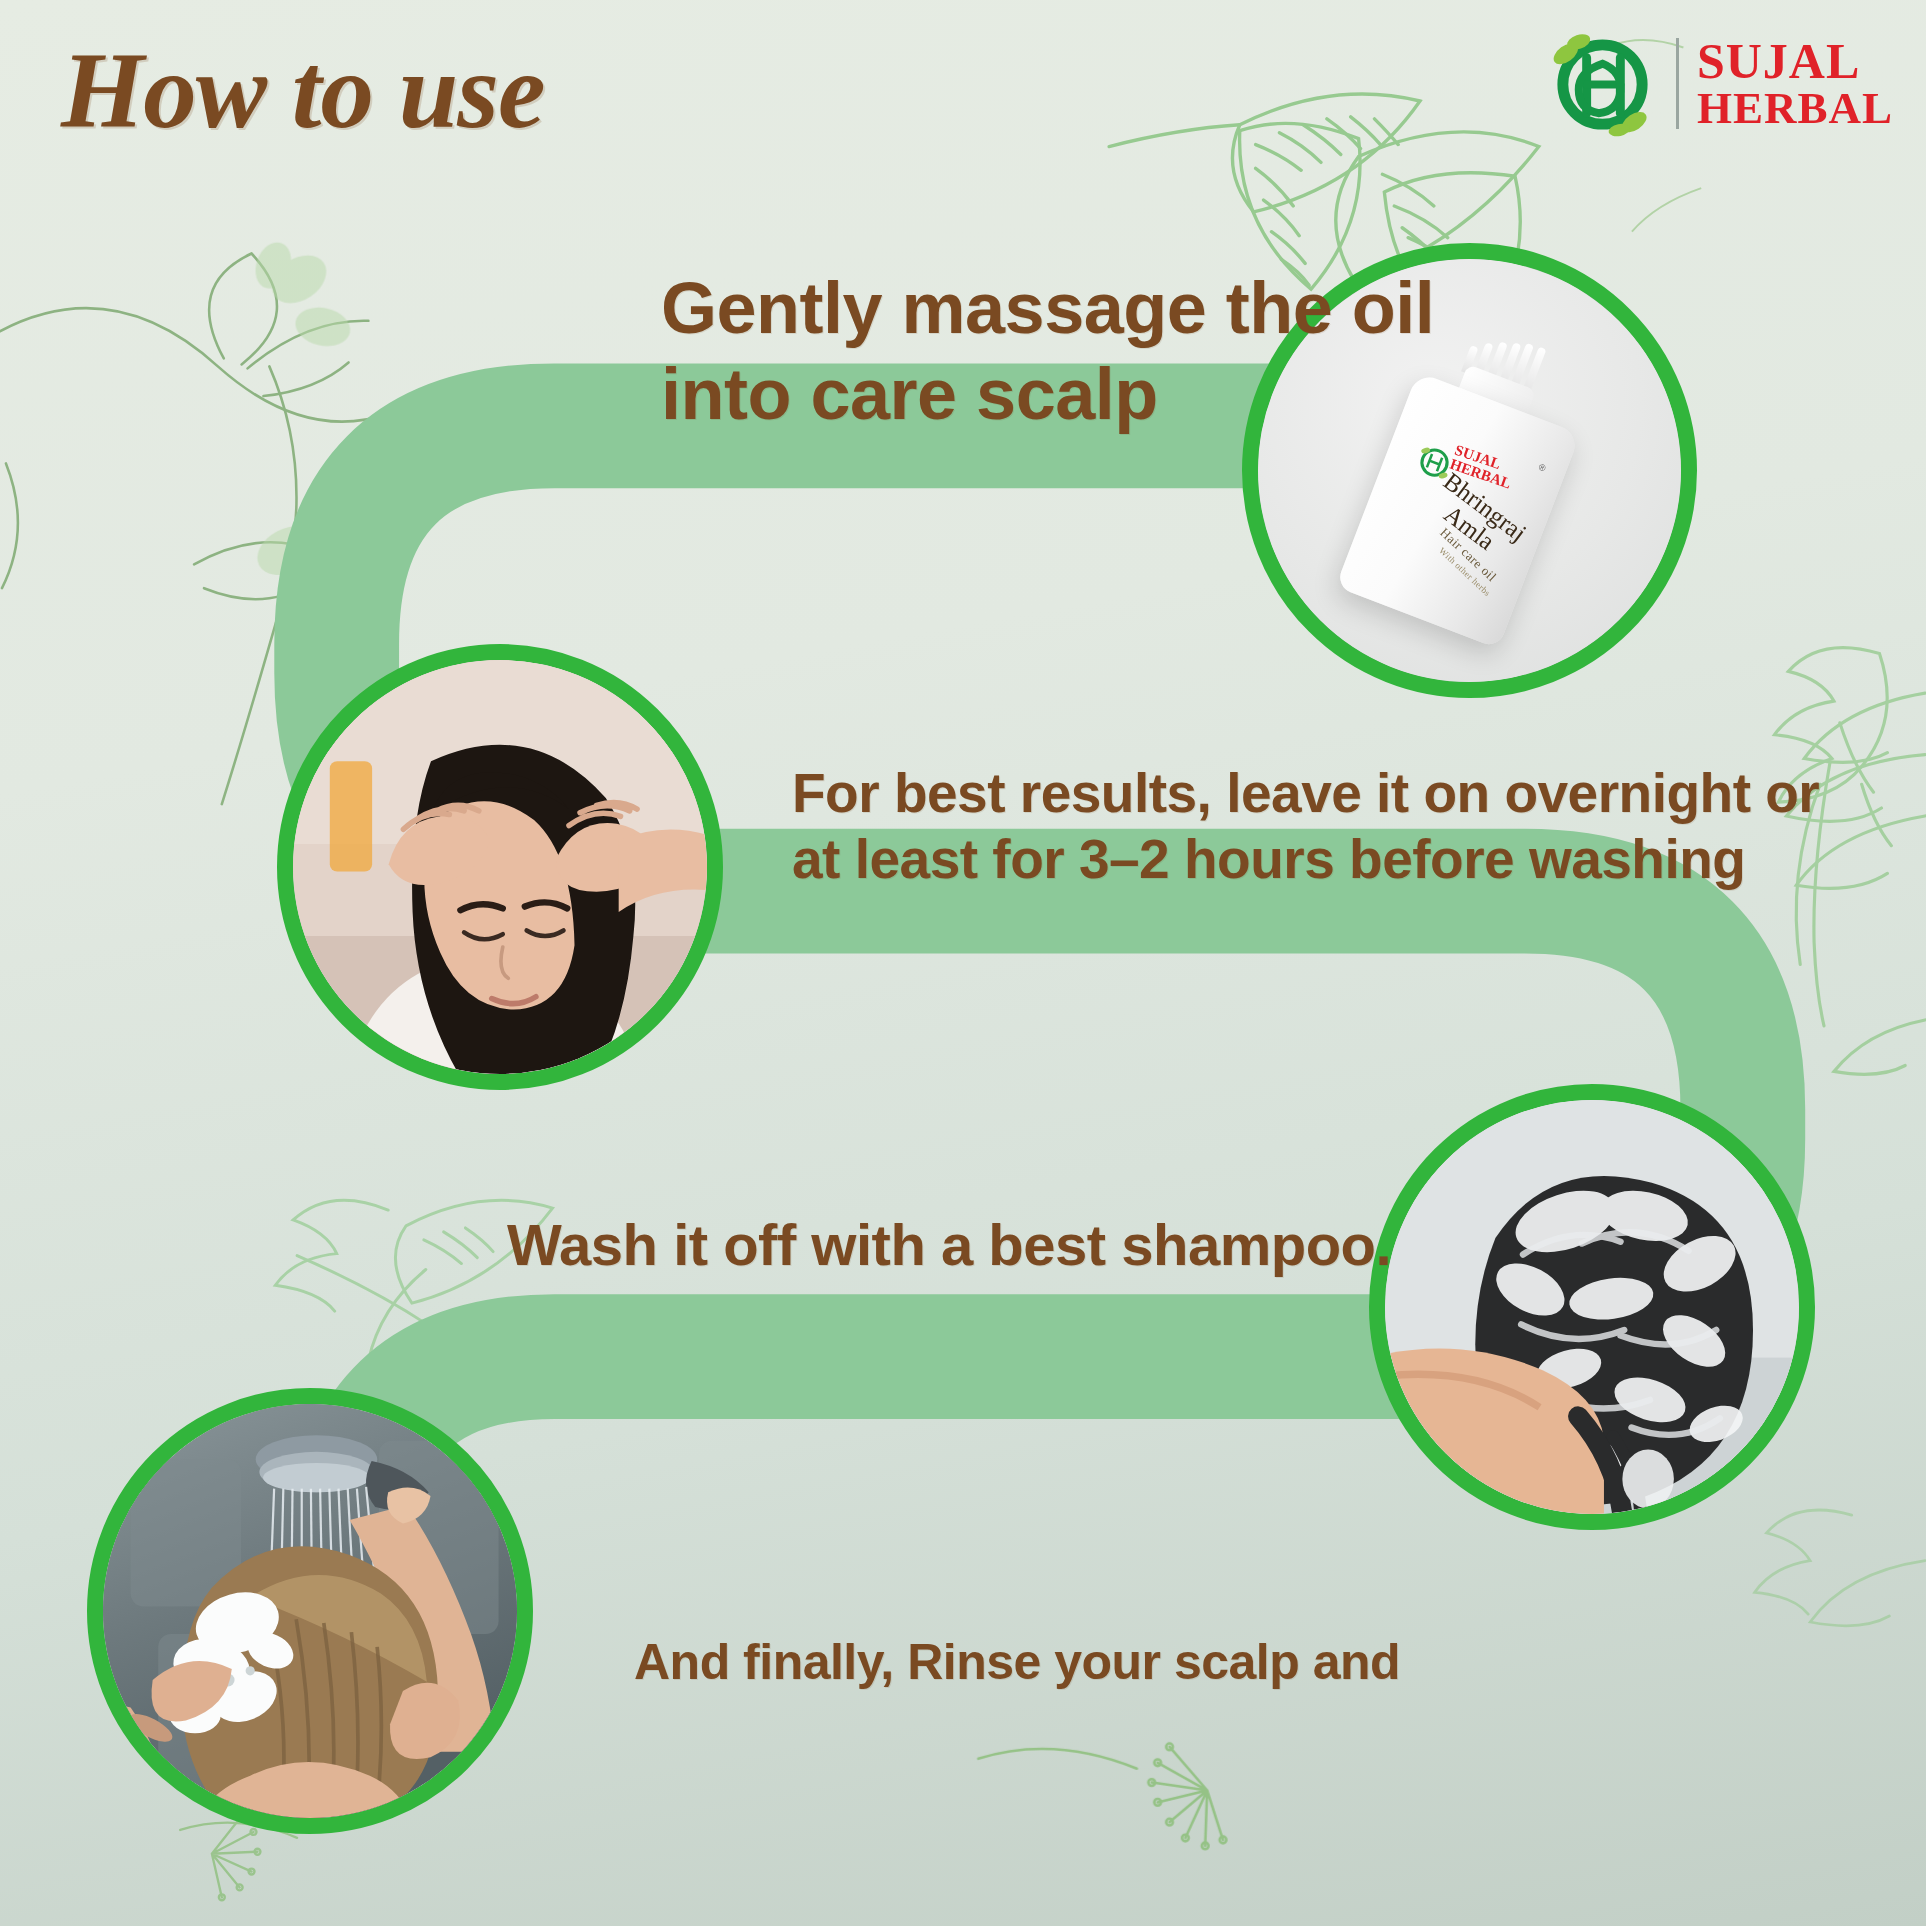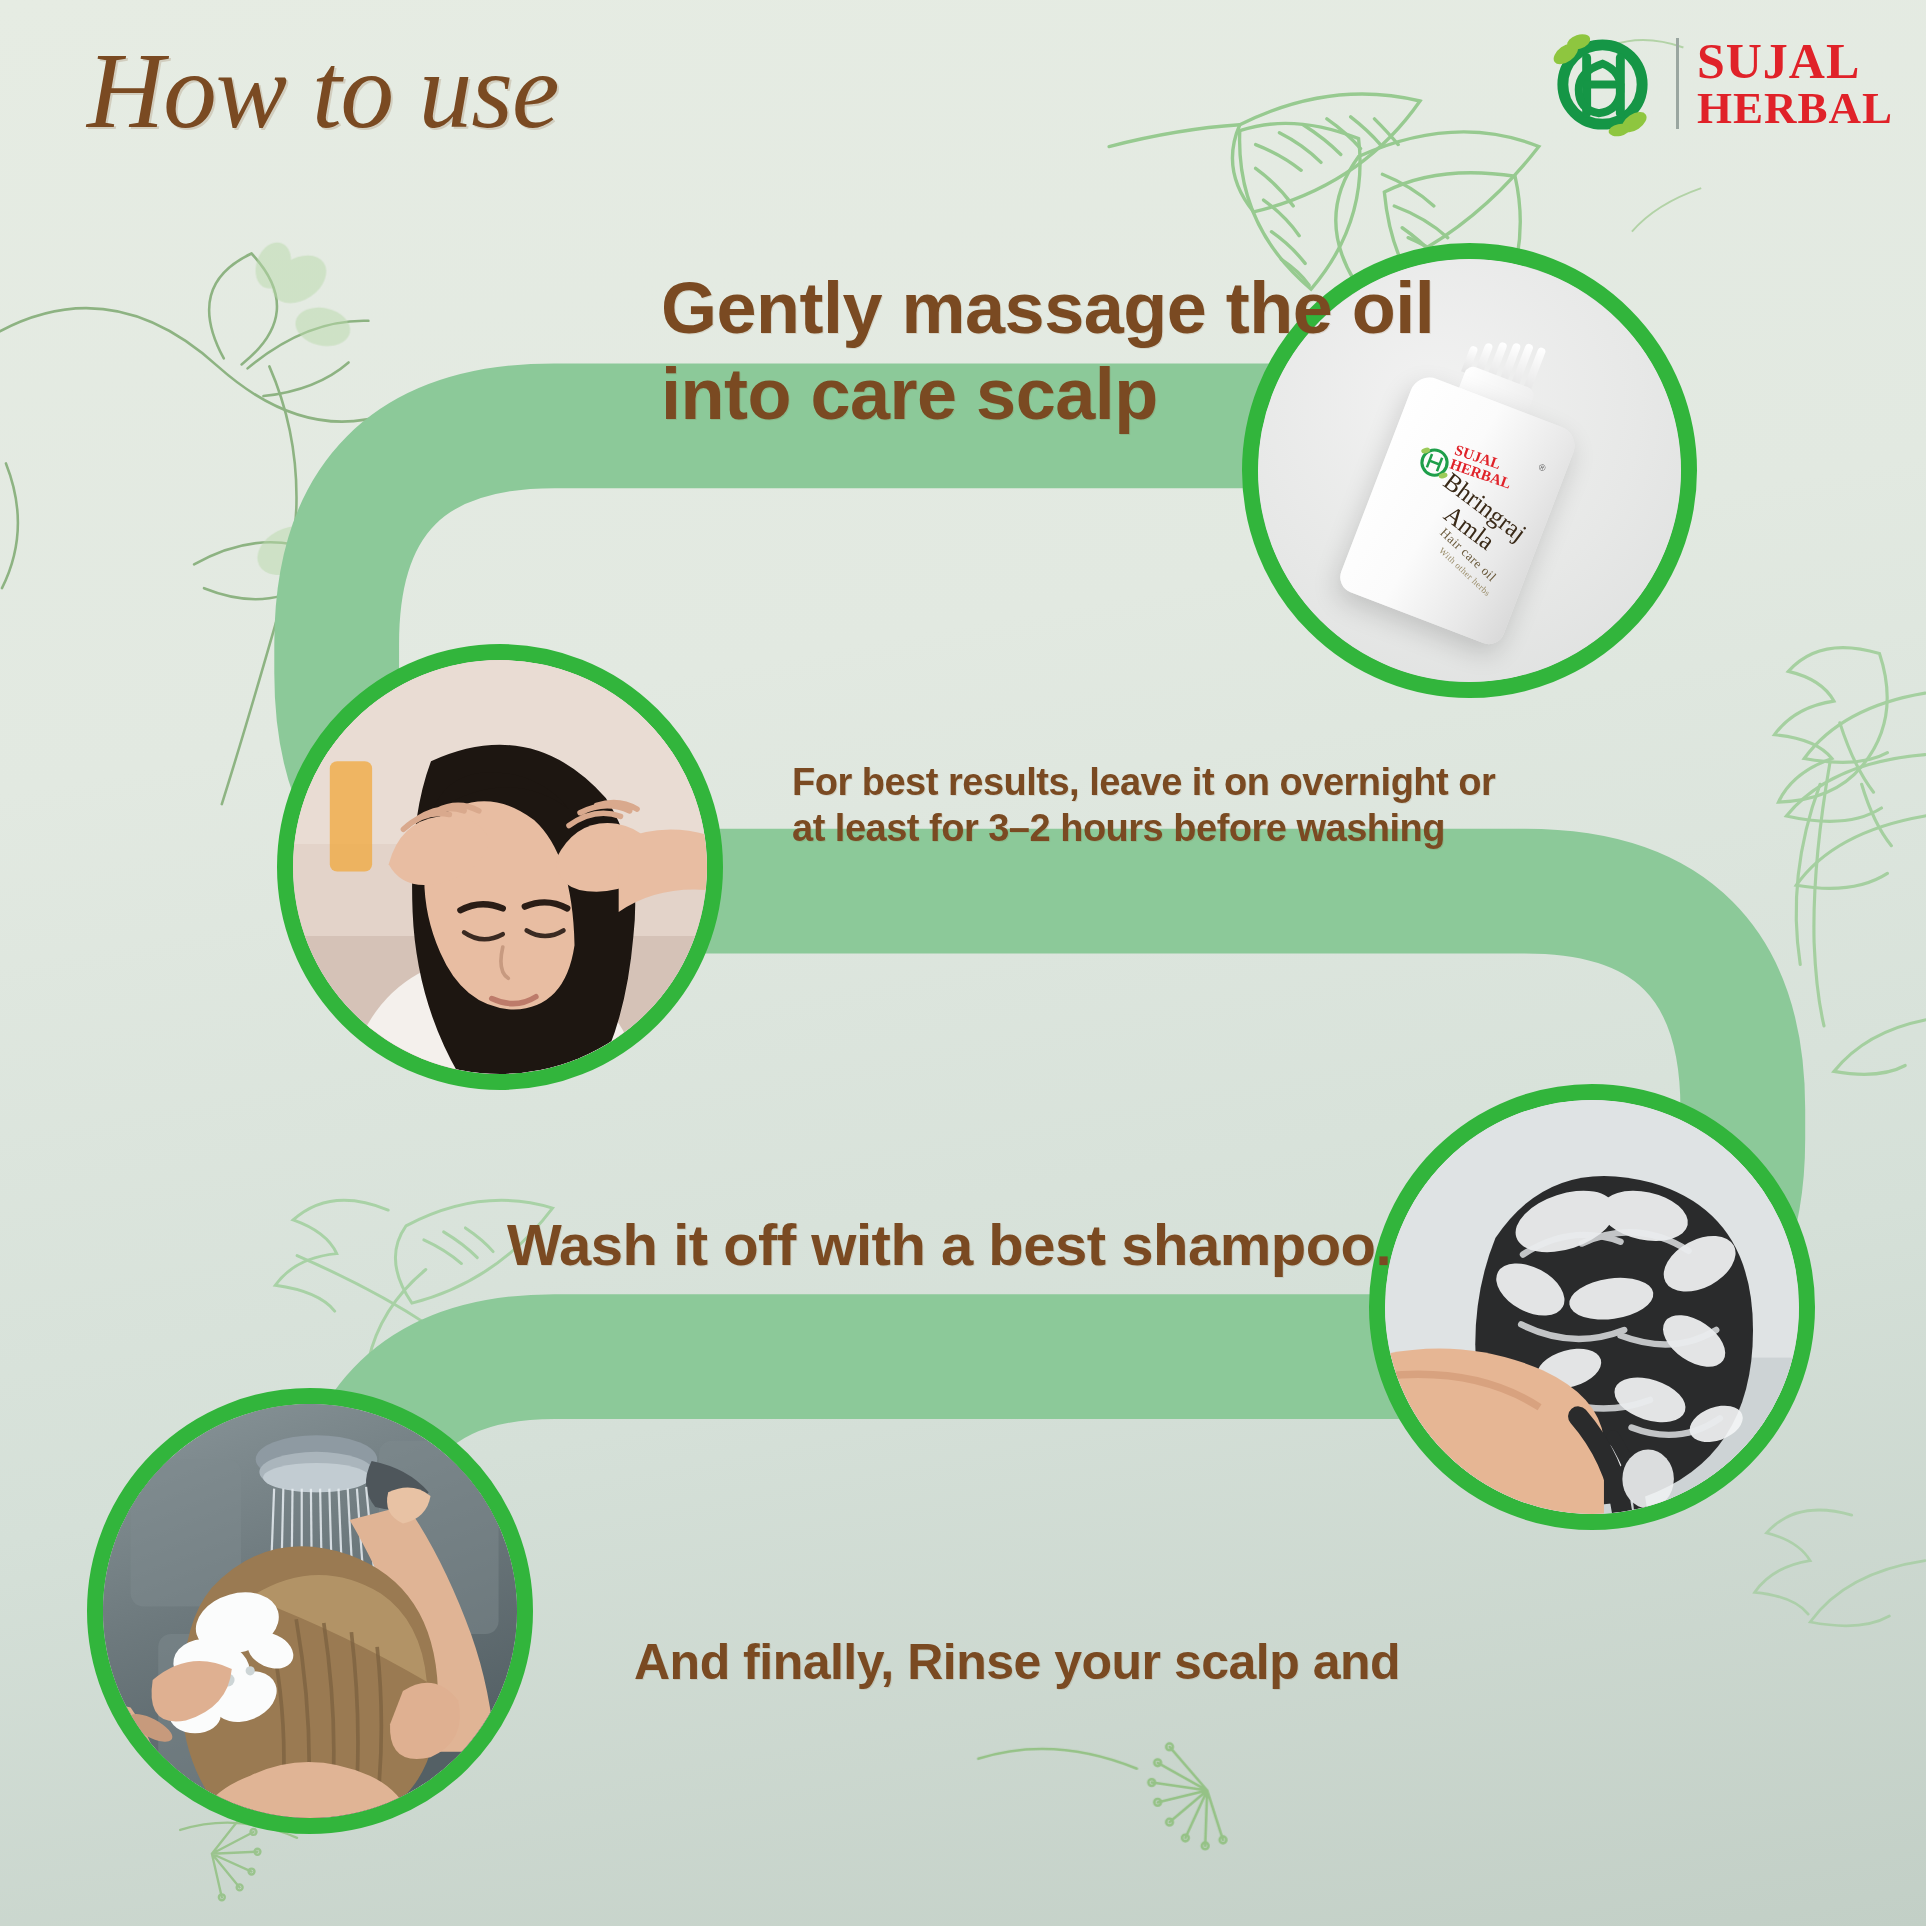--- a/index.html
+++ b/index.html
@@ -16,25 +16,24 @@
   }
   .layer{position:absolute;left:0;top:0;width:1927px;height:1927px;}
   .layer.deco{z-index:1;}
   .layer.ribbon{z-index:2;}
   .layer.circles{z-index:3;}
 
   
   #title{
     position:absolute;left:61px;top:30px;z-index:6;
     font-family:"Liberation Serif", serif;
-    font-style:italic;font-weight:normal;
+    font-style:italic;font-weight:bold;
     font-size:107px;letter-spacing:-1px;
     color:#7a4a22;
     text-shadow:2px 2px 0 rgba(120,70,30,.18);
-    margin-left:26px;
   }
 
   
   #logo{position:absolute;right:34px;top:28px;z-index:6;display:flex;align-items:center;gap:18px;}
   #logo-mark{width:111px;height:111px;position:relative;flex:0 0 auto;}
   #logo-divider{width:3px;height:91px;background:#9aa6a0;flex:0 0 auto;}
   #logo-words{display:flex;flex-direction:column;line-height:.98;}
   #logo-words span{
     font-family:"Liberation Serif", serif;
     font-weight:bold;color:#e02229;
@@ -46,21 +45,21 @@
   .step-text{
     position:absolute;z-index:5;
     color:#7a4a22;
     font-family:"Liberation Sans", sans-serif;
     font-weight:bold;
     line-height:1.20;
     letter-spacing:-0.5px;
     text-shadow:1px 1px 0 rgba(110,64,26,.12);
   }
   #txt1{left:661px;top:265px;font-size:72px;width:634px;}
-  #txt2{left:792px;top:760px;font-size:38px;width:1040px;}
+  #txt2{left:792px;top:760px;font-size:55px;width:1040px;}
   #txt3{left:507px;top:1210px;font-size:58px;width:891px;}
   #txt4{left:634px;top:1632px;font-size:50px;width:832px;}
   .step-text .ln{display:block;white-space:nowrap;}
 
   
   .circle{
     position:absolute;border-radius:50%;
     border:16px solid #32b53c;
     box-sizing:border-box;
     overflow:hidden;

